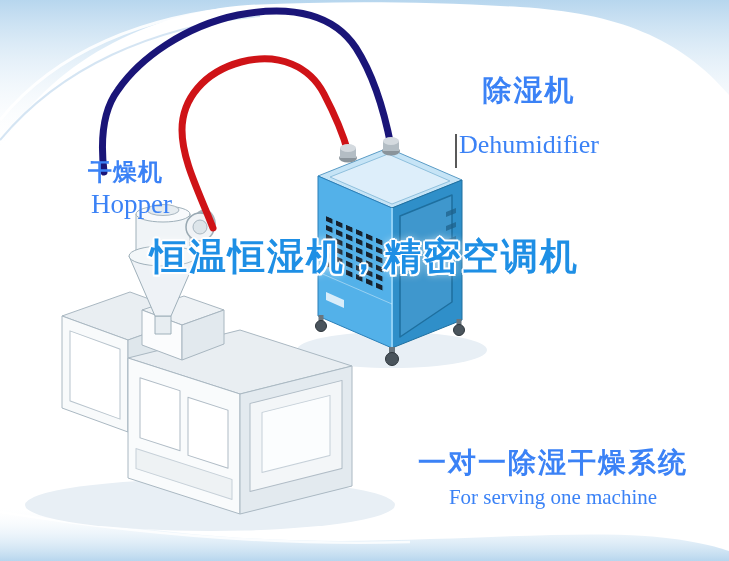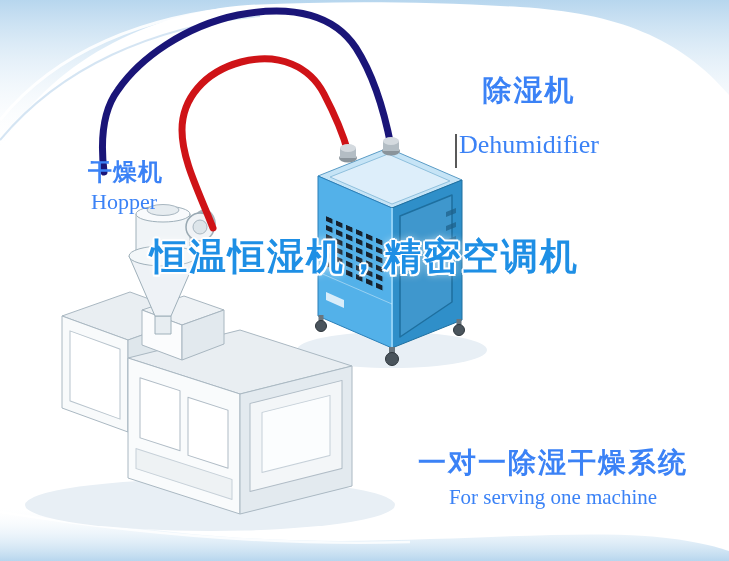--- a/index.html
+++ b/index.html
@@ -4,21 +4,21 @@
 <style>
   html,body{margin:0;padding:0;background:#fff;}
   .stage{
     position:relative;width:729px;height:561px;overflow:hidden;
     background:#ffffff;font-family:"DejaVu Sans",sans-serif;
   }
   .stage svg{position:absolute;left:0;top:0;z-index:0;}
   .txt{position:absolute;z-index:2;color:#3b82f6;}
   .t-dryer{left:52px;top:156px;text-align:left;margin-left:36px;}
   .t-dryer .cn{font-size:24px;font-weight:700;letter-spacing:1px;}
-  .t-dryer .en{font-family:"Liberation Serif",serif;font-size:22px;margin-top:1px;margin-left:3px;}
+  .t-dryer .en{font-family:"Liberation Serif",serif;font-size:27px;margin-top:1px;margin-left:3px;}
   .t-dehu{left:447px;top:71px;width:164px;text-align:center;}
   .t-dehu .cn{font-size:29px;font-weight:700;letter-spacing:2px;}
   .t-dehu .en{font-family:Liberation Serif, serif;font-size:26px;margin-top:19px;}
   .t-title{
     left:0;top:236px;width:729px;text-align:center;
     font-size:37px;font-weight:700;letter-spacing:2px;line-height:1.15;
     color:#1e8fe5;
     text-shadow:-2px 0 0 #fff,2px 0 0 #fff,0 -2px 0 #fff,0 2px 0 #fff,
       -1.5px -1.5px 0 #fff,1.5px -1.5px 0 #fff,-1.5px 1.5px 0 #fff,1.5px 1.5px 0 #fff,
       0 0 8px #fff;

